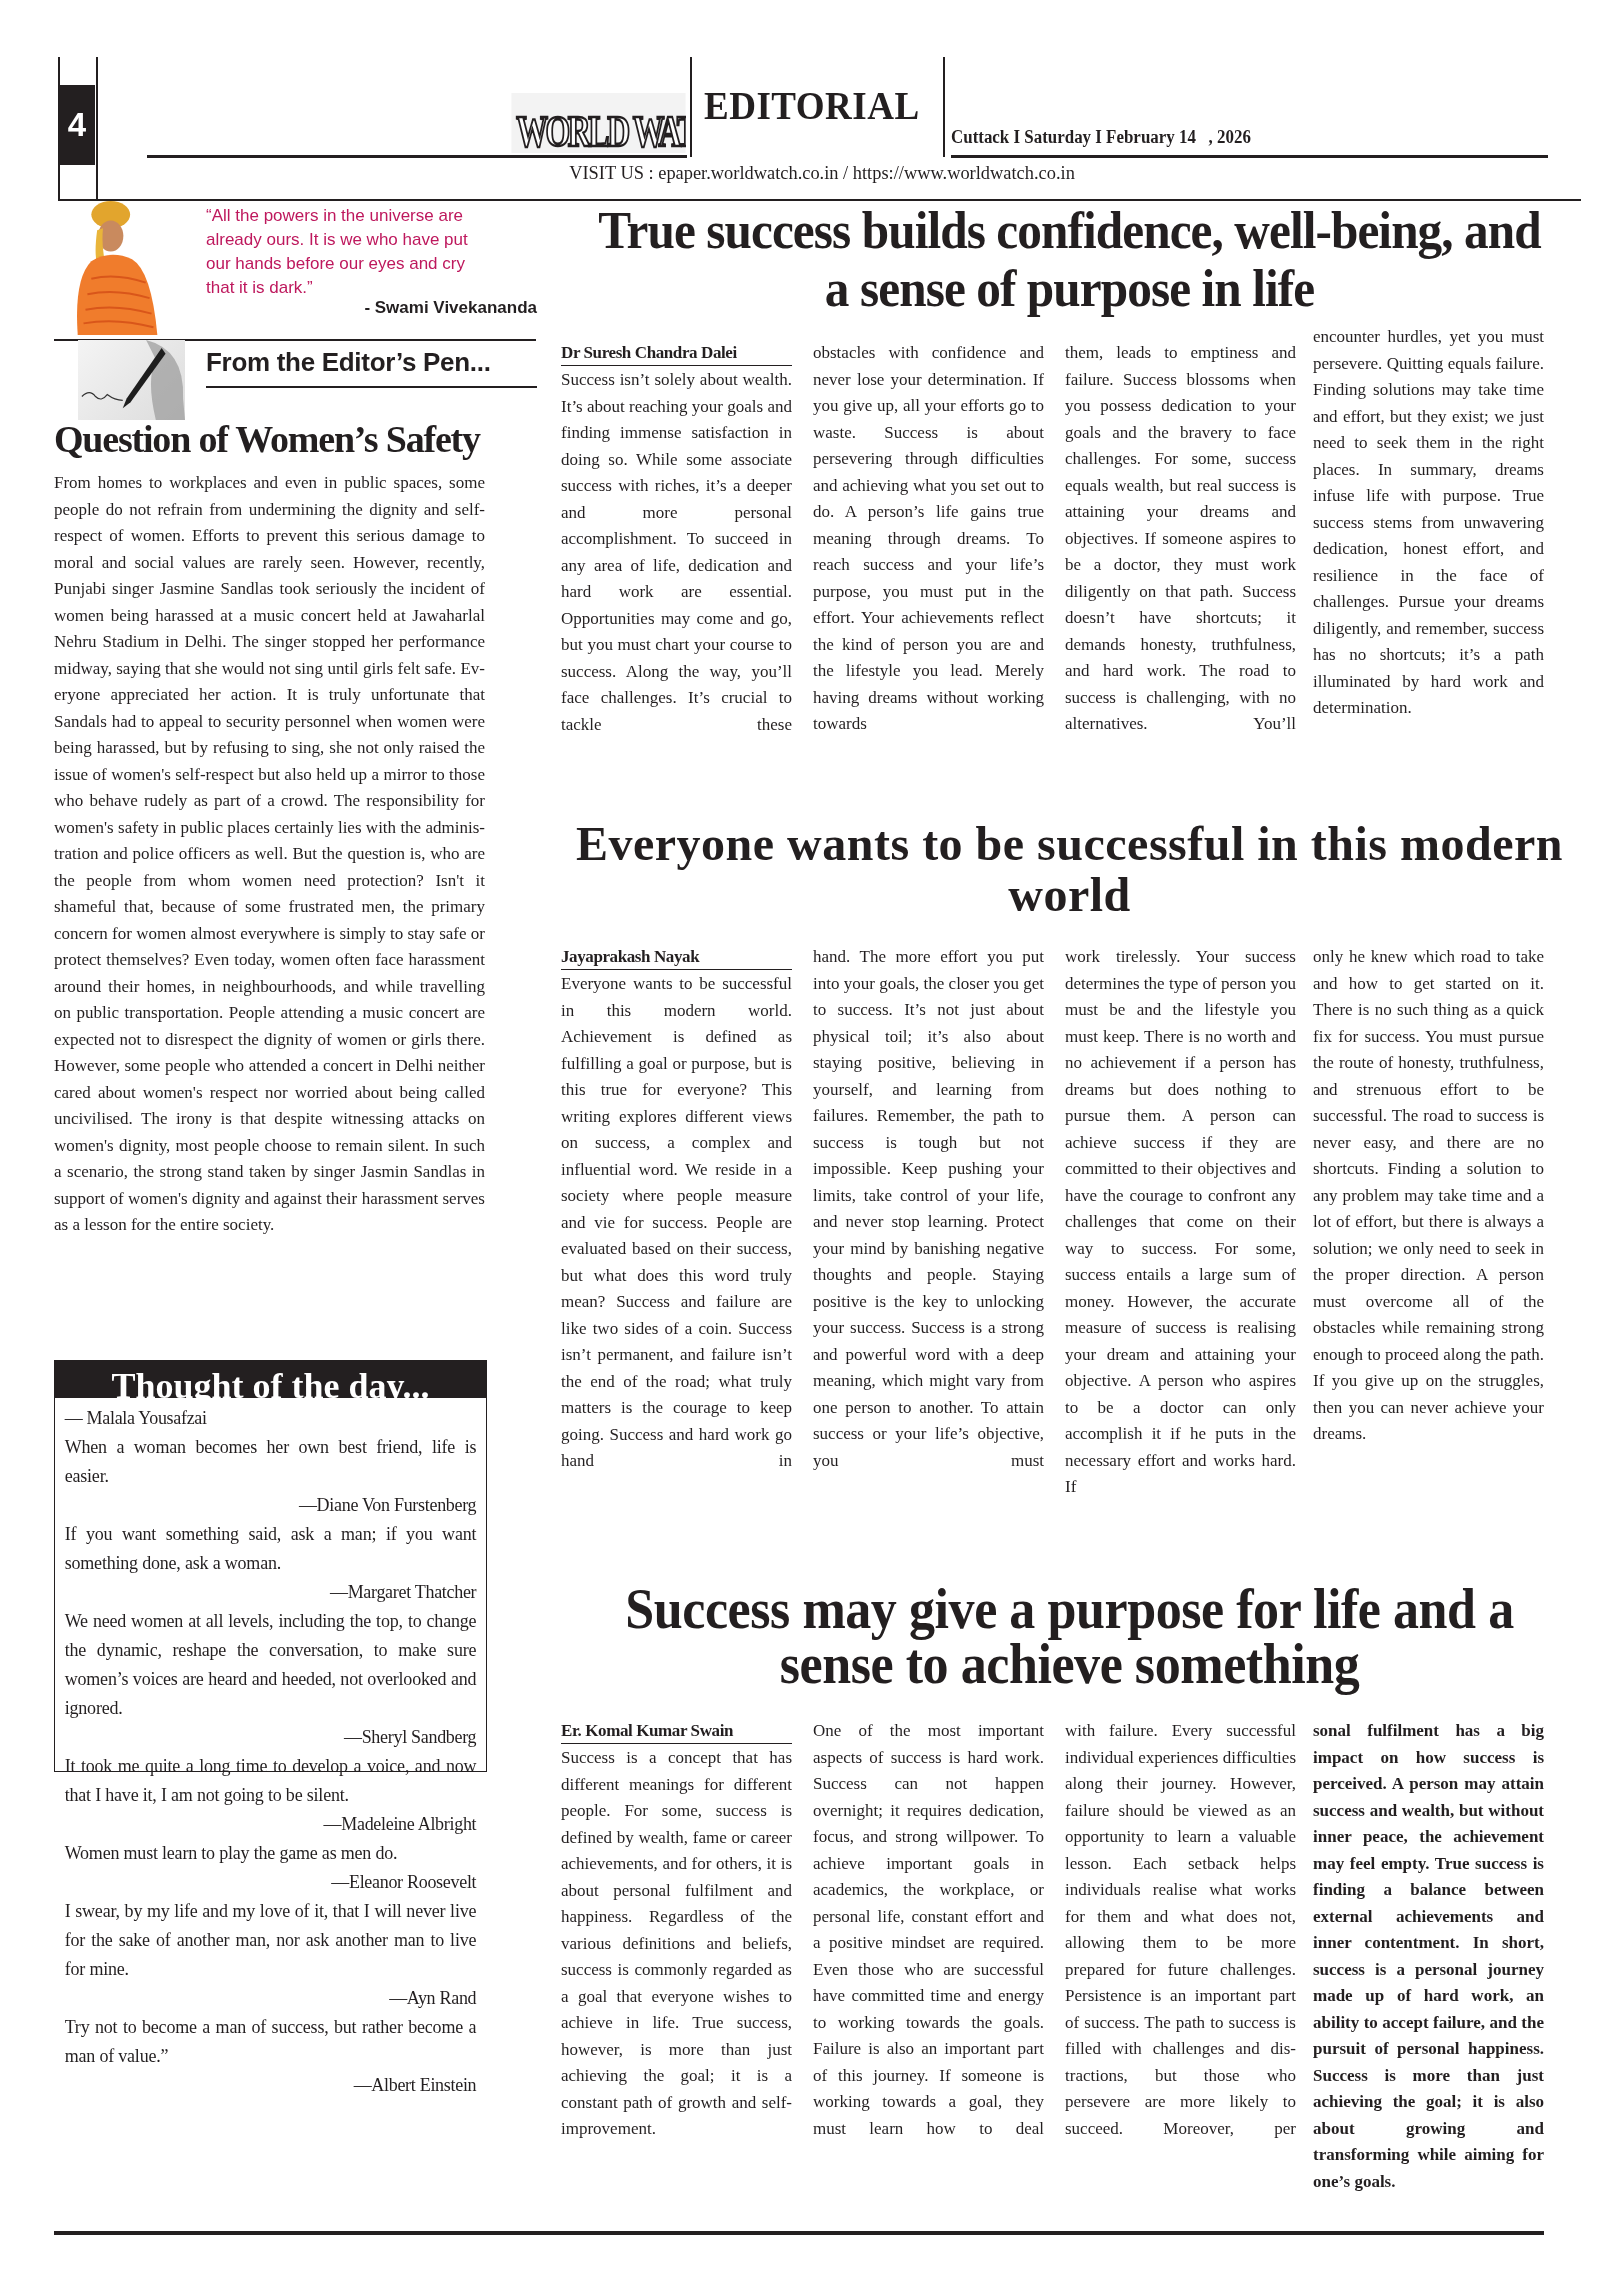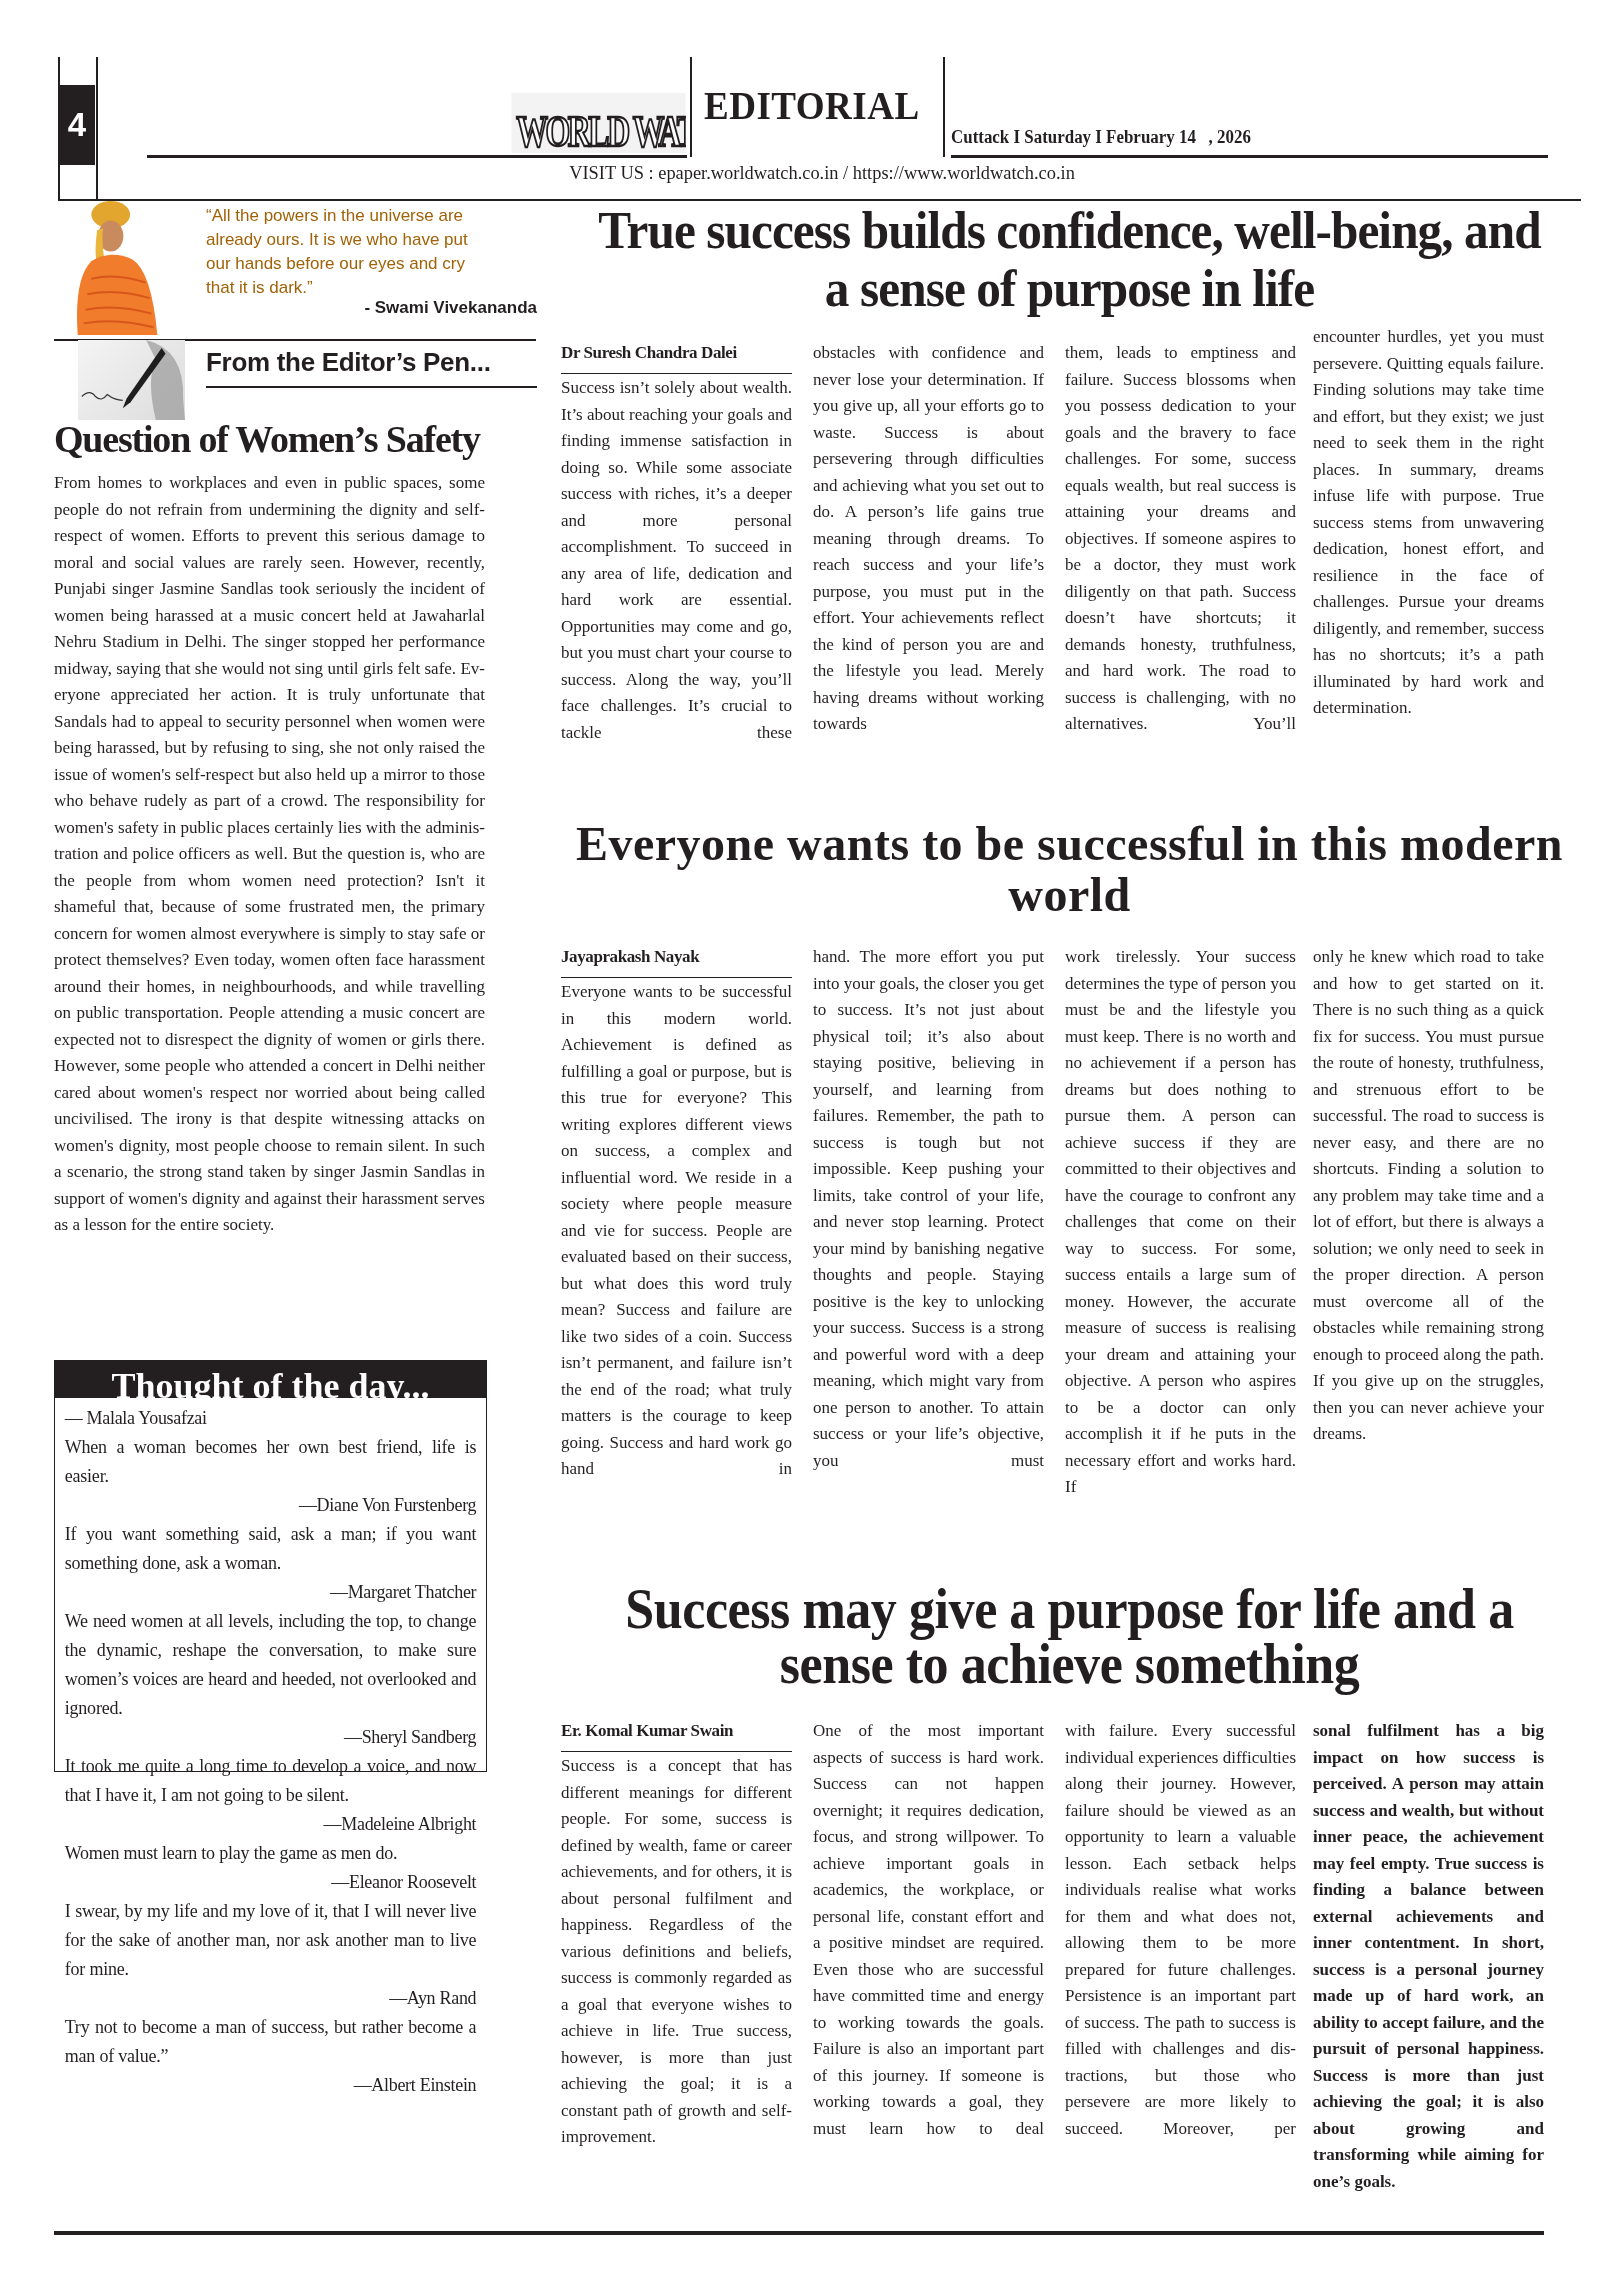--- a/index.html
+++ b/index.html
@@ -14,21 +14,21 @@
     display: flex; align-items: center; justify-content: center; }
   .logo { position: absolute; left: 511px; top: 85px; width: 175px; height: 68px; display: flex; align-items: flex-end; justify-content: flex-end; }
   .logo svg { display: block; }
   .section-title { position: absolute; left: 704px; top: 83px; font-family: "Liberation Serif", serif; font-weight: bold;
     font-size: 39px; letter-spacing: 0.5px; transform: scaleX(0.95); transform-origin: left; }
   .dateline { position: absolute; left: 951px; top: 127px; font-family: "Liberation Serif", serif; font-weight: bold; font-size: 18.4px; white-space: pre; transform: scaleX(0.92); transform-origin: left; }
   .visit { position: absolute; left: 0; width: 1605px; top: 163px; text-align: center; font-weight: normal; font-size: 18.4px; padding-left: 39px; }
 
   
   .quote-img { position: absolute; left: 68px; top: 201px; width: 101px; height: 134px; }
-  .quote-text { position: absolute; left: 206px; top: 204px; width: 281px; font-family: "Liberation Sans", sans-serif; font-size: 17px; line-height: 24px; color: #a16207; }
+  .quote-text { position: absolute; left: 206px; top: 204px; width: 281px; font-family: "Liberation Sans", sans-serif; font-size: 17px; line-height: 24px; color: #be185d; }
   .quote-author { position: absolute; left: 206px; top: 298px; width: 331px; text-align: right; font-family: "Liberation Sans", sans-serif; font-weight: bold; font-size: 17px; }
   .editor-pen-img { position: absolute; left: 78px; top: 340px; width: 107px; height: 80px; background: linear-gradient(135deg, #f4f4f4, #dcdcdc); }
   .editor-pen-title { position: absolute; left: 206px; top: 347px; width: 331px; font-family: "Liberation Sans", sans-serif; font-weight: bold; font-size: 26px; border-bottom: 2.9px solid #231f20; padding-bottom: 8px; transform-origin: left; letter-spacing: -0.3px; }
   .editorial-headline { position: absolute; left: 54px; top: 417px; width: 485px; font-weight: bold; font-size: 38px; letter-spacing: -1.2px; white-space: nowrap; }
   .editorial-body { position: absolute; left: 54px; top: 470px; width: 431px; font-size: 17px; line-height: 26.5px; text-align: justify; hyphens: manual; }
 
   .thought-box { position: absolute; left: 54px; top: 1360px; width: 433px; height: 412px; border: 1.9px solid #231f20; }
   .thought-header { background: #231f20; color: #fff; font-weight: bold; font-size: 36px; text-align: center; height: 37px; line-height: 50px; }
   .thought-body { padding: 5.8px 9.7px 0 9.7px; font-size: 18px; line-height: 29px; }
   .thought-body .q { text-align: justify; letter-spacing: -0.2px; }
@@ -38,21 +38,21 @@
   .bottom-rule { position: absolute; height: 3.9px; background: #231f20; }
 
   
   .headline { position: absolute; left: 555px; width: 1029px; text-align: center; font-weight: bold; color: #231f20; }
   .h1 { top: 201px; font-size: 53px; line-height: 58px; letter-spacing: -1px; transform: scaleX(0.93); }
   .h2 { top: 818px; font-size: 48px; line-height: 51px; letter-spacing: 0.5px; }
   .h3 { top: 1582px; font-size: 56px; line-height: 55px; letter-spacing: -0.5px; transform: scaleX(0.93); }
 
   .col { position: absolute; width: 231px; font-size: 17px; line-height: 26.5px; text-align: justify; text-align-last: justify; }
   .col.last { text-align-last: left; }
-  .byline { font-weight: bold; text-align: left; text-align-last: left; border-bottom: 1.9px solid #231f20; line-height: 25px; padding-bottom: 8px; margin-bottom: 1px; white-space: nowrap; letter-spacing: -0.4px; }
+  .byline { font-weight: bold; text-align: left; text-align-last: left; border-bottom: 1.9px solid #231f20; line-height: 25px; padding-bottom: 0; margin-bottom: 1px; white-space: nowrap; letter-spacing: -0.4px; }
   .col p { margin: 0; }
 </style>
 </head>
 <body>
 
 <div class="vline" style="left:58px; top:57px; height:143px;"></div>
 <div class="vline" style="left:96px; top:57px; height:143px;"></div>
 <div class="vline" style="left:690px; top:57px; height:100px;"></div>
 <div class="vline" style="left:943px; top:57px; height:100px;"></div>
 <div class="hline" style="left:147px; top:155px; width:540px;"></div>

